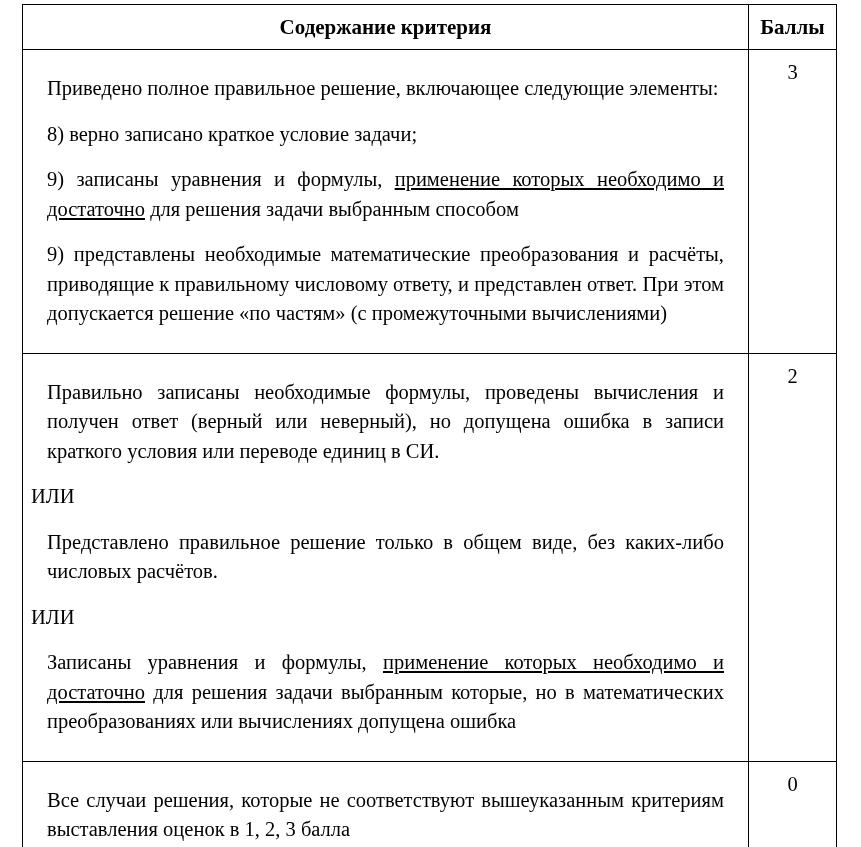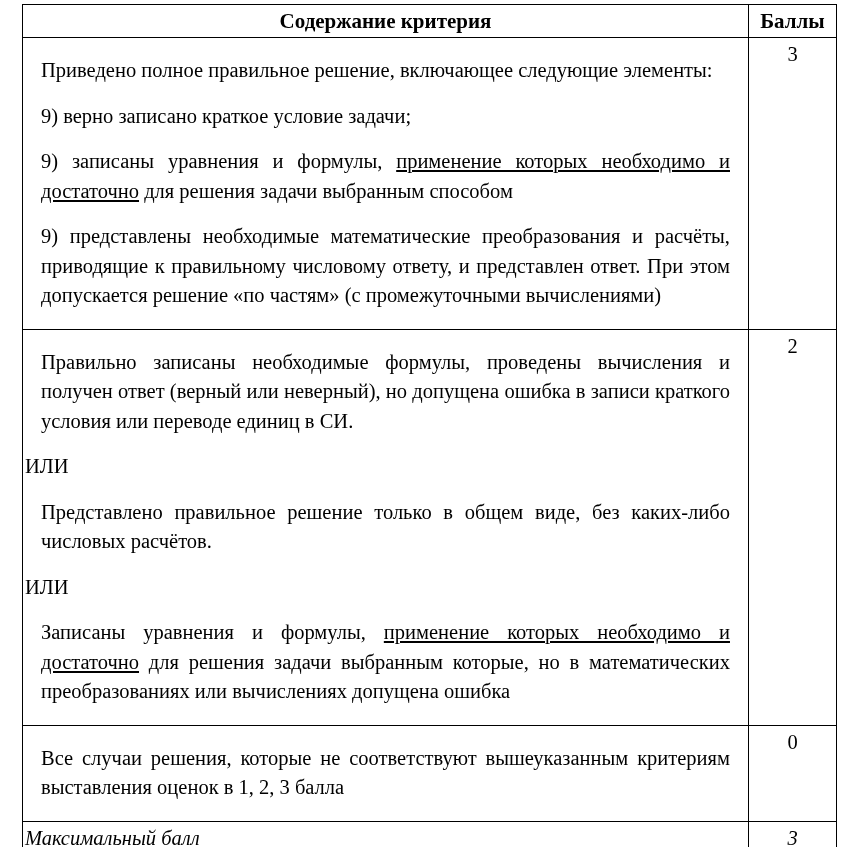--- a/index.html
+++ b/index.html
@@ -30,21 +30,21 @@
     width: 814px;
     border-collapse: collapse;
     table-layout: fixed;
     border: 1px solid #000000;
   }
 
   table.criteria-table td,
   table.criteria-table th {
     border: 1px solid #000000;
     vertical-align: top;
-    padding: 2px;
+    padding: 8px;
   }
 
   col.col-content { width: 726px; }
   col.col-score   { width: 88px; }
 
   
   .hdr-cell {
     text-align: center;
     font-weight: bold;
     font-size: 21px;
@@ -113,21 +113,21 @@
       <tr>
         <th class="hdr-cell">Содержание критерия</th>
         <th class="hdr-cell">Баллы</th>
       </tr>
     </thead>
     <tbody id="table-body">
 
     <tr>
           <td class="content-cell">
             <p class="p last-line-left">Приведено полное правильное решение, включающее следующие элементы:</p>
-            <p class="p last-line-left">9) верно записано краткое условие задачи;</p>
+            <p class="p last-line-left">8) верно записано краткое условие задачи;</p>
             <p class="p last-line-left"><span>9) записаны уравнения и формулы, </span><span class="u">применение которых необходимо и достаточно</span><span> для решения задачи выбранным способом</span></p>
             <p class="p last-line-left">9) представлены необходимые математические преобразования и расчёты, приводящие к правильному числовому ответу, и представлен ответ. При этом допускается решение «по частям» (с промежуточными вычислениями)</p>
           </td>
           <td class="score-cell">3</td>
         </tr>
         <tr>
           <td class="content-cell">
             <p class="p last-line-left">Правильно записаны необходимые формулы, проведены вычисления и получен ответ (верный или неверный), но допущена ошибка в записи краткого условия или переводе единиц в СИ.</p>
             <p class="p-or">ИЛИ</p>
             <p class="p last-line-left">Представлено правильное решение только в общем виде, без каких-либо числовых расчётов.</p>

